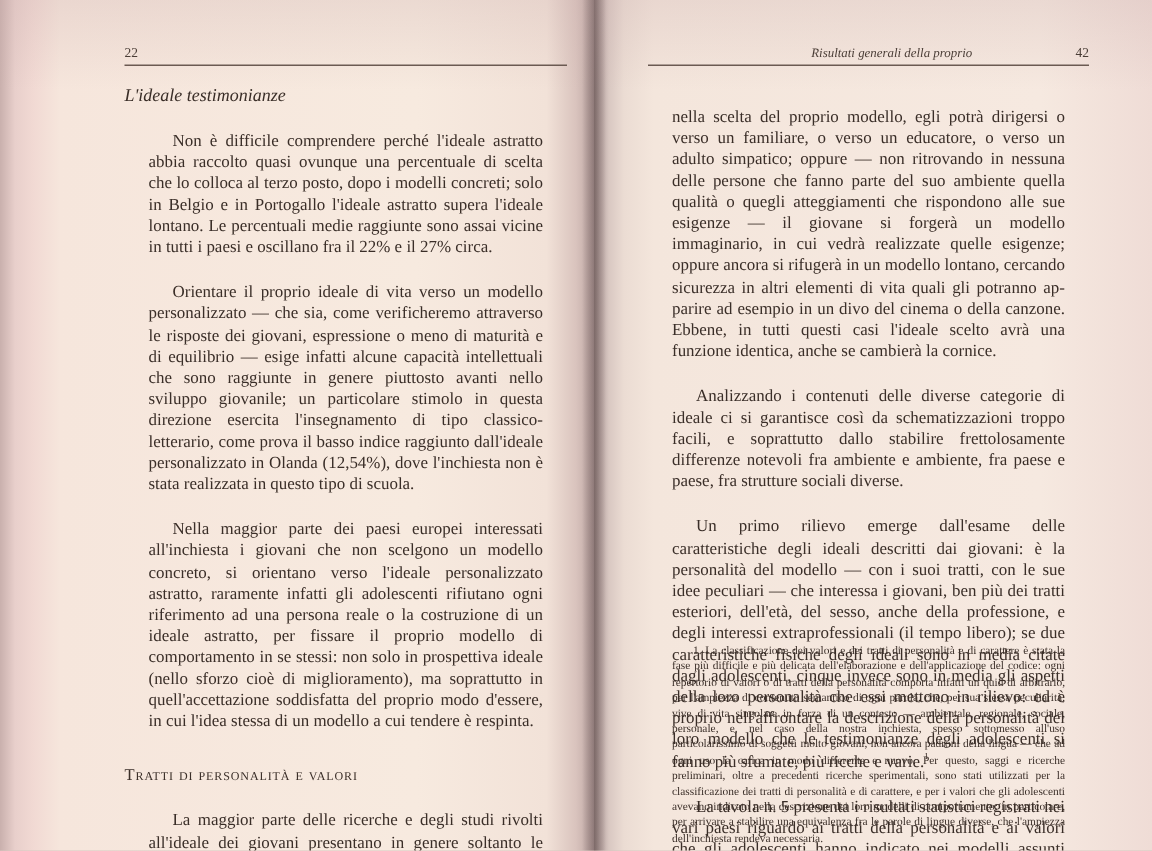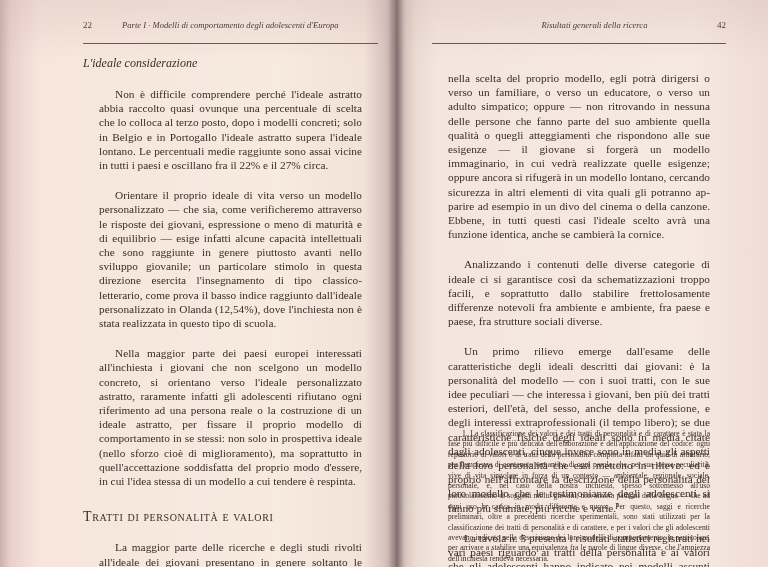--- a/index.html
+++ b/index.html
@@ -25,36 +25,36 @@
   }
   .shade-top {
     position: absolute; left: 0; right: 0; top: 0; height: 60px;
     background: linear-gradient(to bottom, rgba(200,170,170,0.25), rgba(200,170,170,0));
     pointer-events: none;
   }
   .running-head {
     position: absolute; top: 30px; height: 14px;
     font-size: 8.6px; font-style: italic; color: #4a3d36;
     border-bottom: 1px solid #6b5a52;
-    display: flex; align-items: flex-end; padding-bottom: 13px; box-sizing: border-box;
+    display: flex; align-items: flex-end; padding-bottom: 3px; box-sizing: border-box;
   }
   .page-left .running-head { left: 83px; width: 295px; }
   .page-right .running-head { left: 36px; width: 294px; }
   .folio { font-style: normal; font-size: 9px; }
   .page-left .folio { margin-right: 30px; }
   .page-right .rh-title { flex: 1; text-align: center; padding-left: 40px; }
   .body-text {
     position: absolute; font-size: 11.3px; line-height: 14.2px; text-align: justify;
     hyphens: manual;
   }
   .page-left .body-text { left: 83px; width: 295px; top: 55px; }
   .page-right .body-text { left: 36px; width: 294px; top: 55px; }
   .section-title-italic { font-style: italic; font-size: 12px; margin: 0 0 8px 0; line-height: 16px; }
   .section-title-caps {
-    font-variant: small-caps; font-size: 14px; letter-spacing: 0.6px;
+    font-variant: small-caps; font-size: 11px; letter-spacing: 0.6px;
     margin: 22px 0 0 0;
   }
   p { margin: 16px; text-indent: 16px; }
   p.noindent { text-indent: 0; }
   p.after-gap { margin-top: 14px; }
   sup { font-size: 6px; line-height: 0; }
   .footnotes {
     position: absolute; left: 36px; width: 294px; top: 413px;
     font-size: 7.6px; line-height: 10.4px; text-align: justify;
   }
@@ -67,37 +67,36 @@
 </style>
 </head>
 <body>
 
 <div class="spread">
 
   <div class="page page-left">
     <div class="shade-top"></div>
     <div class="running-head">
       <span class="folio">22</span>
-      <span class="rh-title">Parte I · Modelli di comportamento degli adolescenti d'Europa</span>
     </div>
     <div class="body-text">
-      <div class="section-title-italic">L'ideale considerazione</div>
+      <div class="section-title-italic">L'ideale testimonianze</div>
       <p>Non è difficile comprendere perché l'ideale astratto abbia raccolto quasi ovunque una percentuale di scelta che lo colloca al terzo posto, dopo i modelli concreti; solo in Belgio e in Portogallo l'ideale astratto supera l'ideale lontano. Le percentuali medie raggiunte sono assai vi­cine in tutti i paesi e oscillano fra il 22% e il 27% circa.</p>
       <p>Orientare il proprio ideale di vita verso un modello personaliz­zato — che sia, come verificheremo attraverso le risposte dei giovani, espressione o meno di maturità e di equilibrio — esige infatti alcune capacità intellettuali che sono raggiunte in genere piuttosto avanti nello sviluppo giovanile; un particolare stimolo in questa direzione esercita l'insegnamento di tipo classico-letterario, come prova il basso indice rag­giunto dall'ideale personalizzato in Olanda (12,54%), dove l'inchiesta non è stata realizzata in questo tipo di scuola.</p>
       <p>Nella maggior parte dei paesi europei interessati all'inchiesta i gio­vani che non scelgono un modello concreto, si orientano verso l'ideale personalizzato astratto, raramente infatti gli adolescenti rifiutano ogni riferimento ad una persona reale o la costruzione di un ideale astratto, per fissare il proprio modello di comportamento in se stessi: non solo in prospettiva ideale (nello sforzo cioè di miglioramento), ma soprat­tutto in quell'accettazione soddisfatta del proprio modo d'essere, in cui l'idea stessa di un modello a cui tendere è respinta.</p>
       <div class="section-title-caps">Tratti di personalità e valori</div>
       <p>La maggior parte delle ricerche e degli studi rivolti all'ideale dei giovani presentano in genere soltanto le diverse categorie di ideale scelte dai giovani, per così dire in cifre, senza analizzarle in profon­dità: è un metodo che corre il rischio di sfiorare la realtà e di arrivare a risultati matematicamente giusti, ma parziali e insufficienti nel loro reale significato.</p>
       <p>Solo l'analisi del contenuto di ogni tipo di ideale — come abbiamo già accennato — permette di comprendere in profondità le aspirazioni dei giovani, modificando spesso i dati statistici. I tratti della persona­lità, i comportamenti dei modelli scelti, le premesse di valore che mo­tivano le scelte degli adolescenti, precisano infatti concretamente questi ideali; la categoria invece è spesso il frutto di un influsso ambientale, talvolta anche del caso e delle circostanze, che fanno ritrovare in un modello determinato quanto il giovane cerca. Se l'adolescente, ad esempio, è mosso principalmente da un forte bisogno di comprensione</p>
     </div>
   </div>
 
   <div class="page page-right">
     <div class="shade-top"></div>
     <div class="running-head">
-      <span class="rh-title">Risultati generali della ricerca</span>
+      <span class="rh-title">Risultati generali della proprio</span>
       <span class="folio">42</span>
     </div>
     <div class="body-text">
       <p class="noindent">nella scelta del proprio modello, egli potrà dirigersi o verso un fami­liare, o verso un educatore, o verso un adulto simpatico; oppure — non ritrovando in nessuna delle persone che fanno parte del suo am­biente quella qualità o quegli atteggiamenti che rispondono alle sue esigenze — il giovane si forgerà un modello immaginario, in cui vedrà realizzate quelle esigenze; oppure ancora si rifugerà in un modello lon­tano, cercando sicurezza in altri elementi di vita quali gli potranno ap­parire ad esempio in un divo del cinema o della canzone. Ebbene, in tutti questi casi l'ideale scelto avrà una funzione identica, anche se cam­bierà la cornice.</p>
       <p>Analizzando i contenuti delle diverse categorie di ideale ci si ga­rantisce così da schematizzazioni troppo facili, e soprattutto dallo stabi­lire frettolosamente differenze notevoli fra ambiente e ambiente, fra paese e paese, fra strutture sociali diverse.</p>
       <p><span>Un primo rilievo emerge dall'esame delle caratteristiche degli ideali descritti dai giovani: è la personalità del modello — con i suoi tratti, con le sue idee peculiari — che interessa i giovani, ben più dei tratti esteriori, dell'età, del sesso, anche della professione, e degli interessi extraprofessionali (il tempo libero); se due caratteristiche fisiche degli ideali sono in media citate dagli adolescenti, cinque invece sono in media gli aspetti della loro personalità che essi mettono in rilievo: ed è proprio nell'affrontare la descrizione della personalità del loro modello che le testimonianze degli adolescenti si fanno più sfumate, più ricche e varie.</span><sup>1</sup></p>
       <p class="after-gap">La tavola n. 5 presenta i risultati statistici registrati nei vari paesi riguardo ai tratti della personalità e ai valori che gli adolescenti hanno indicato nei modelli assunti come ideale; nella tavola sono tralasciati alcuni aspetti secondari — come l'età, il sesso, la professione — che sono stati invece presi in considerazione e analizzati nell'edizione scien-</p>
     </div>
     <div class="footnotes">
       <p>1. La classificazione dei valori e dei tratti di personalità e di carattere è stata la fase più difficile e più delicata dell'elaborazione e dell'applicazione del codice: ogni reper­torio di valori o di tratti della personalità comporta infatti un quid di arbitrario, per l'ampiezza di contenuto semantico di ogni parola, che, per sua stessa peculiarità, vive di vita singolare in forza di un contesto — ambientale, regionale, sociale, personale, e, nel caso della nostra inchiesta, spesso sottomesso all'uso particolarissimo di soggetti molto giovani, non ancora padroni della lingua — che ad ogni uso la carica in modo differente e nuovo. Per questo, saggi e ricerche preliminari, oltre a precedenti ricerche sperimentali, sono stati utilizzati per la classificazione dei tratti di personalità e di carattere, e per i valori che gli adolescenti avevano indicato nella descrizione dei loro modelli di com­portamento: in particolare, per arrivare a stabilire una equivalenza fra le parole di lingue diverse, che l'ampiezza dell'inchiesta rendeva necessaria.</p>

